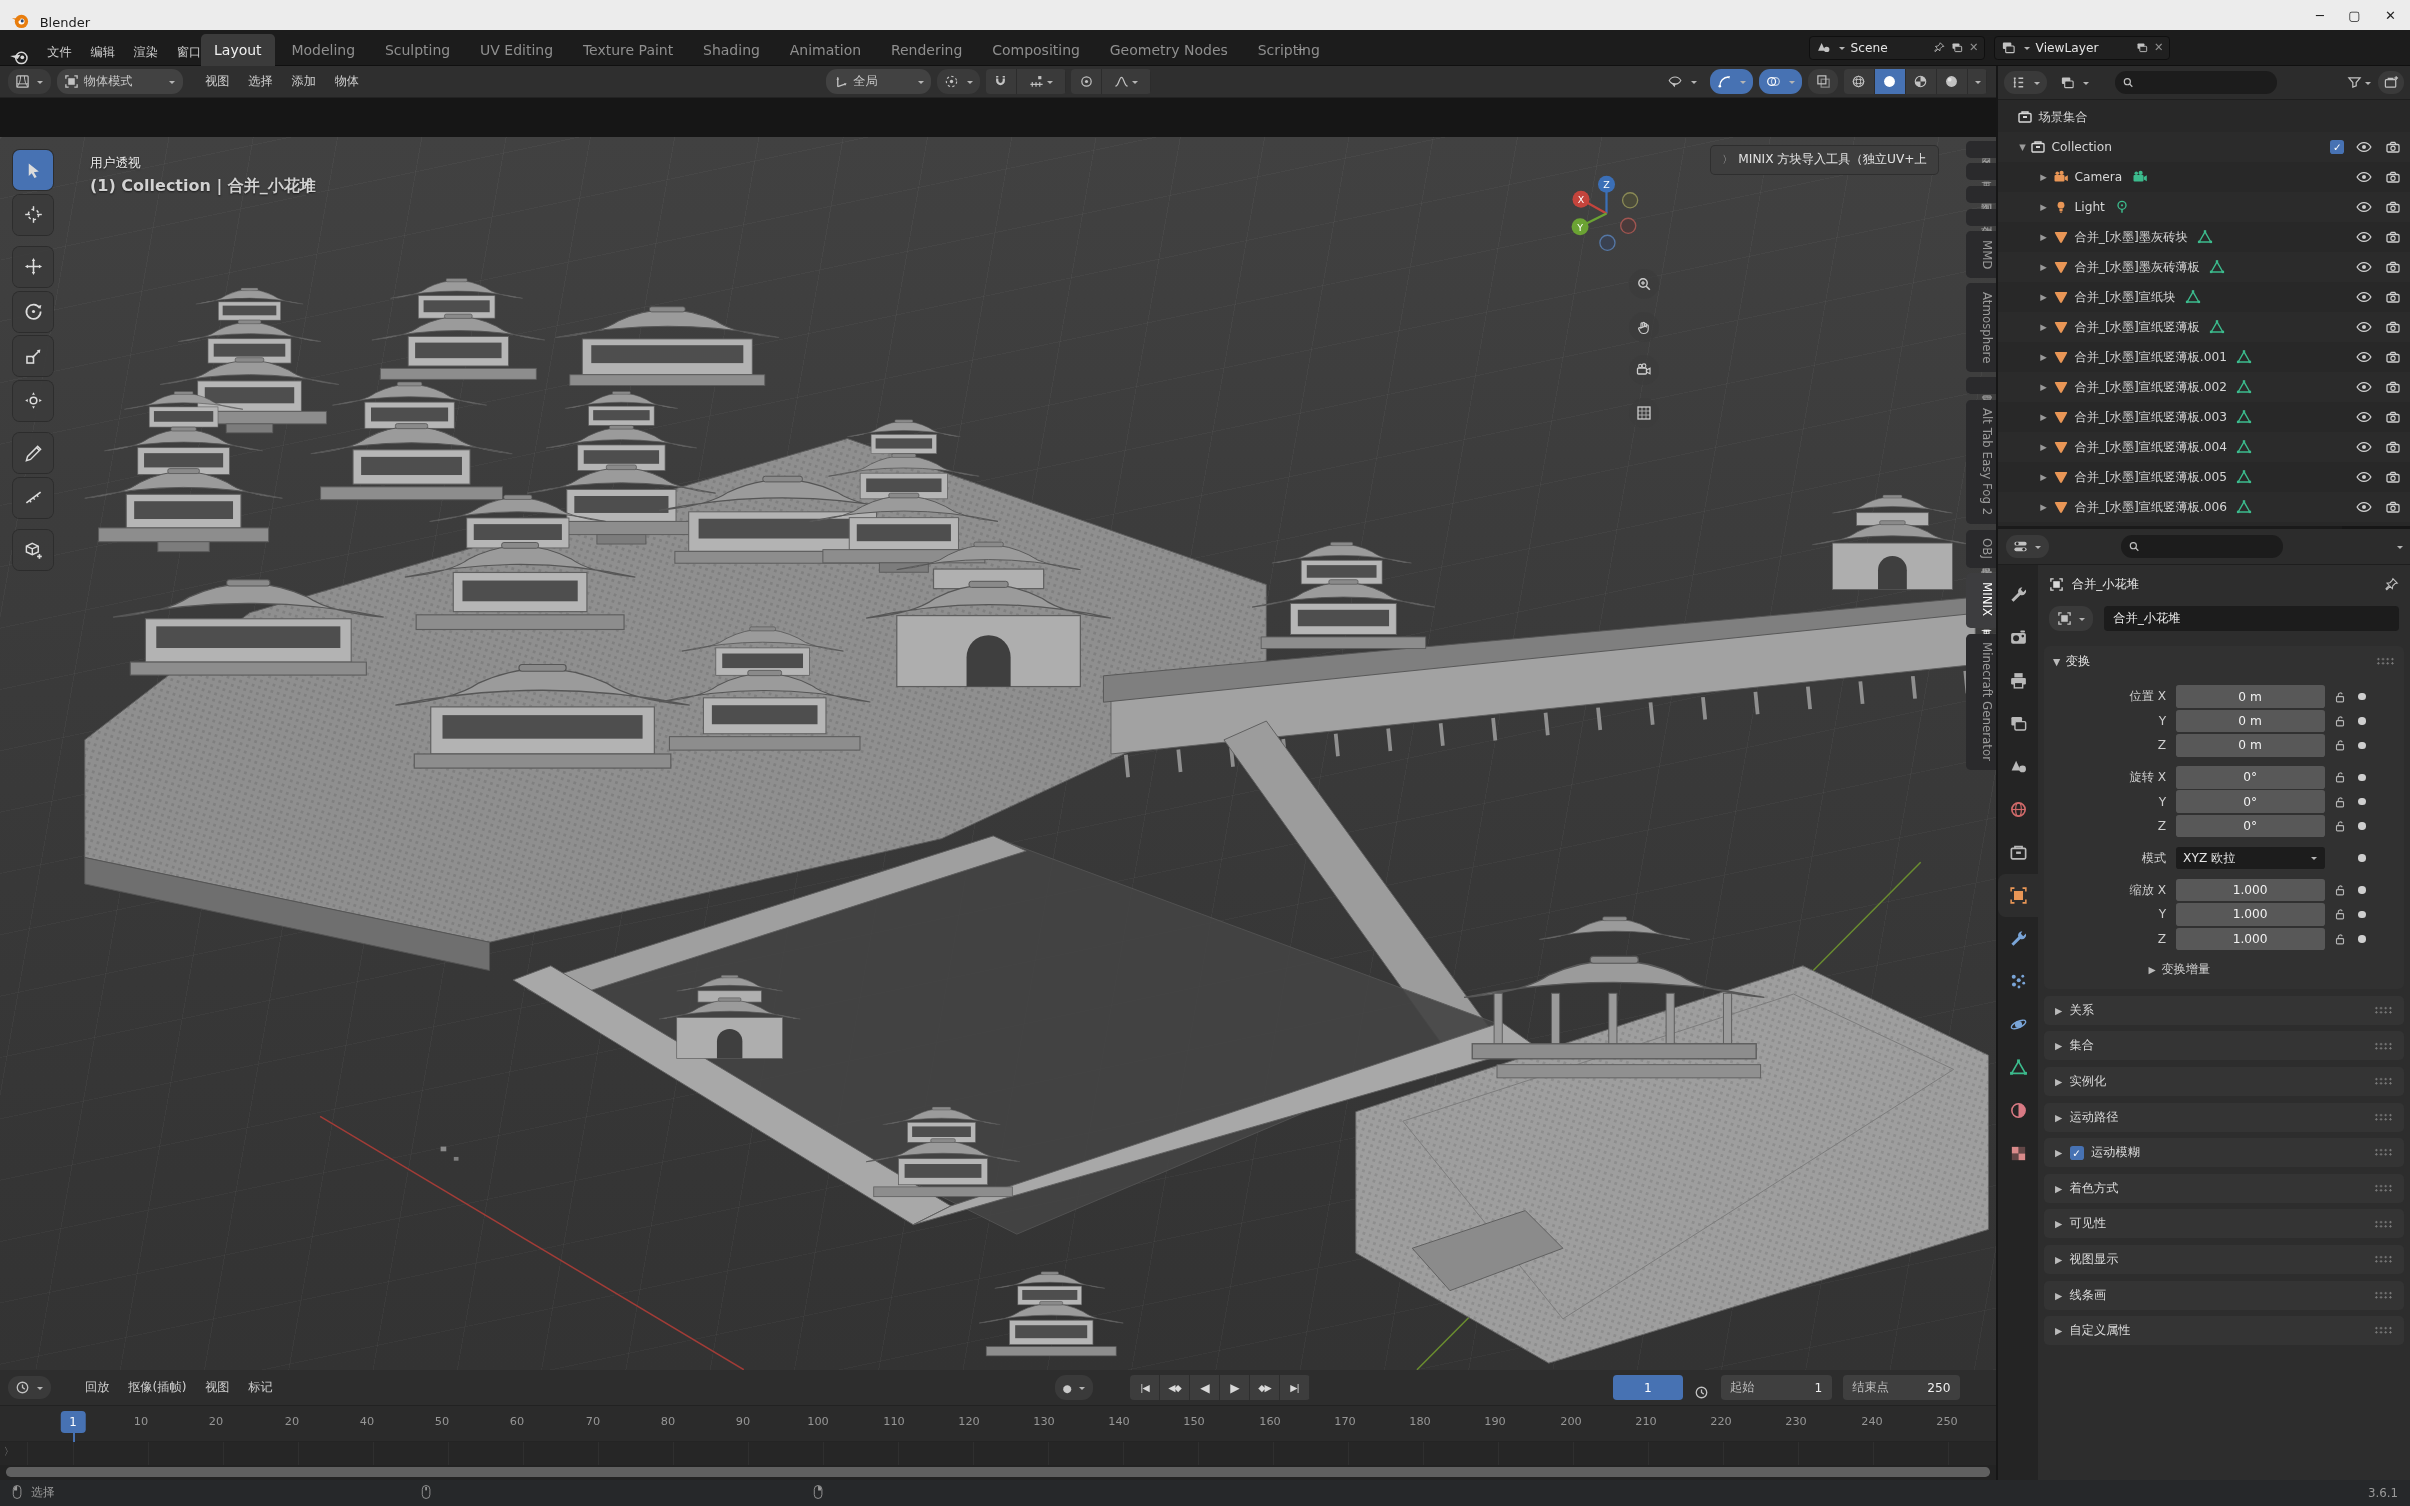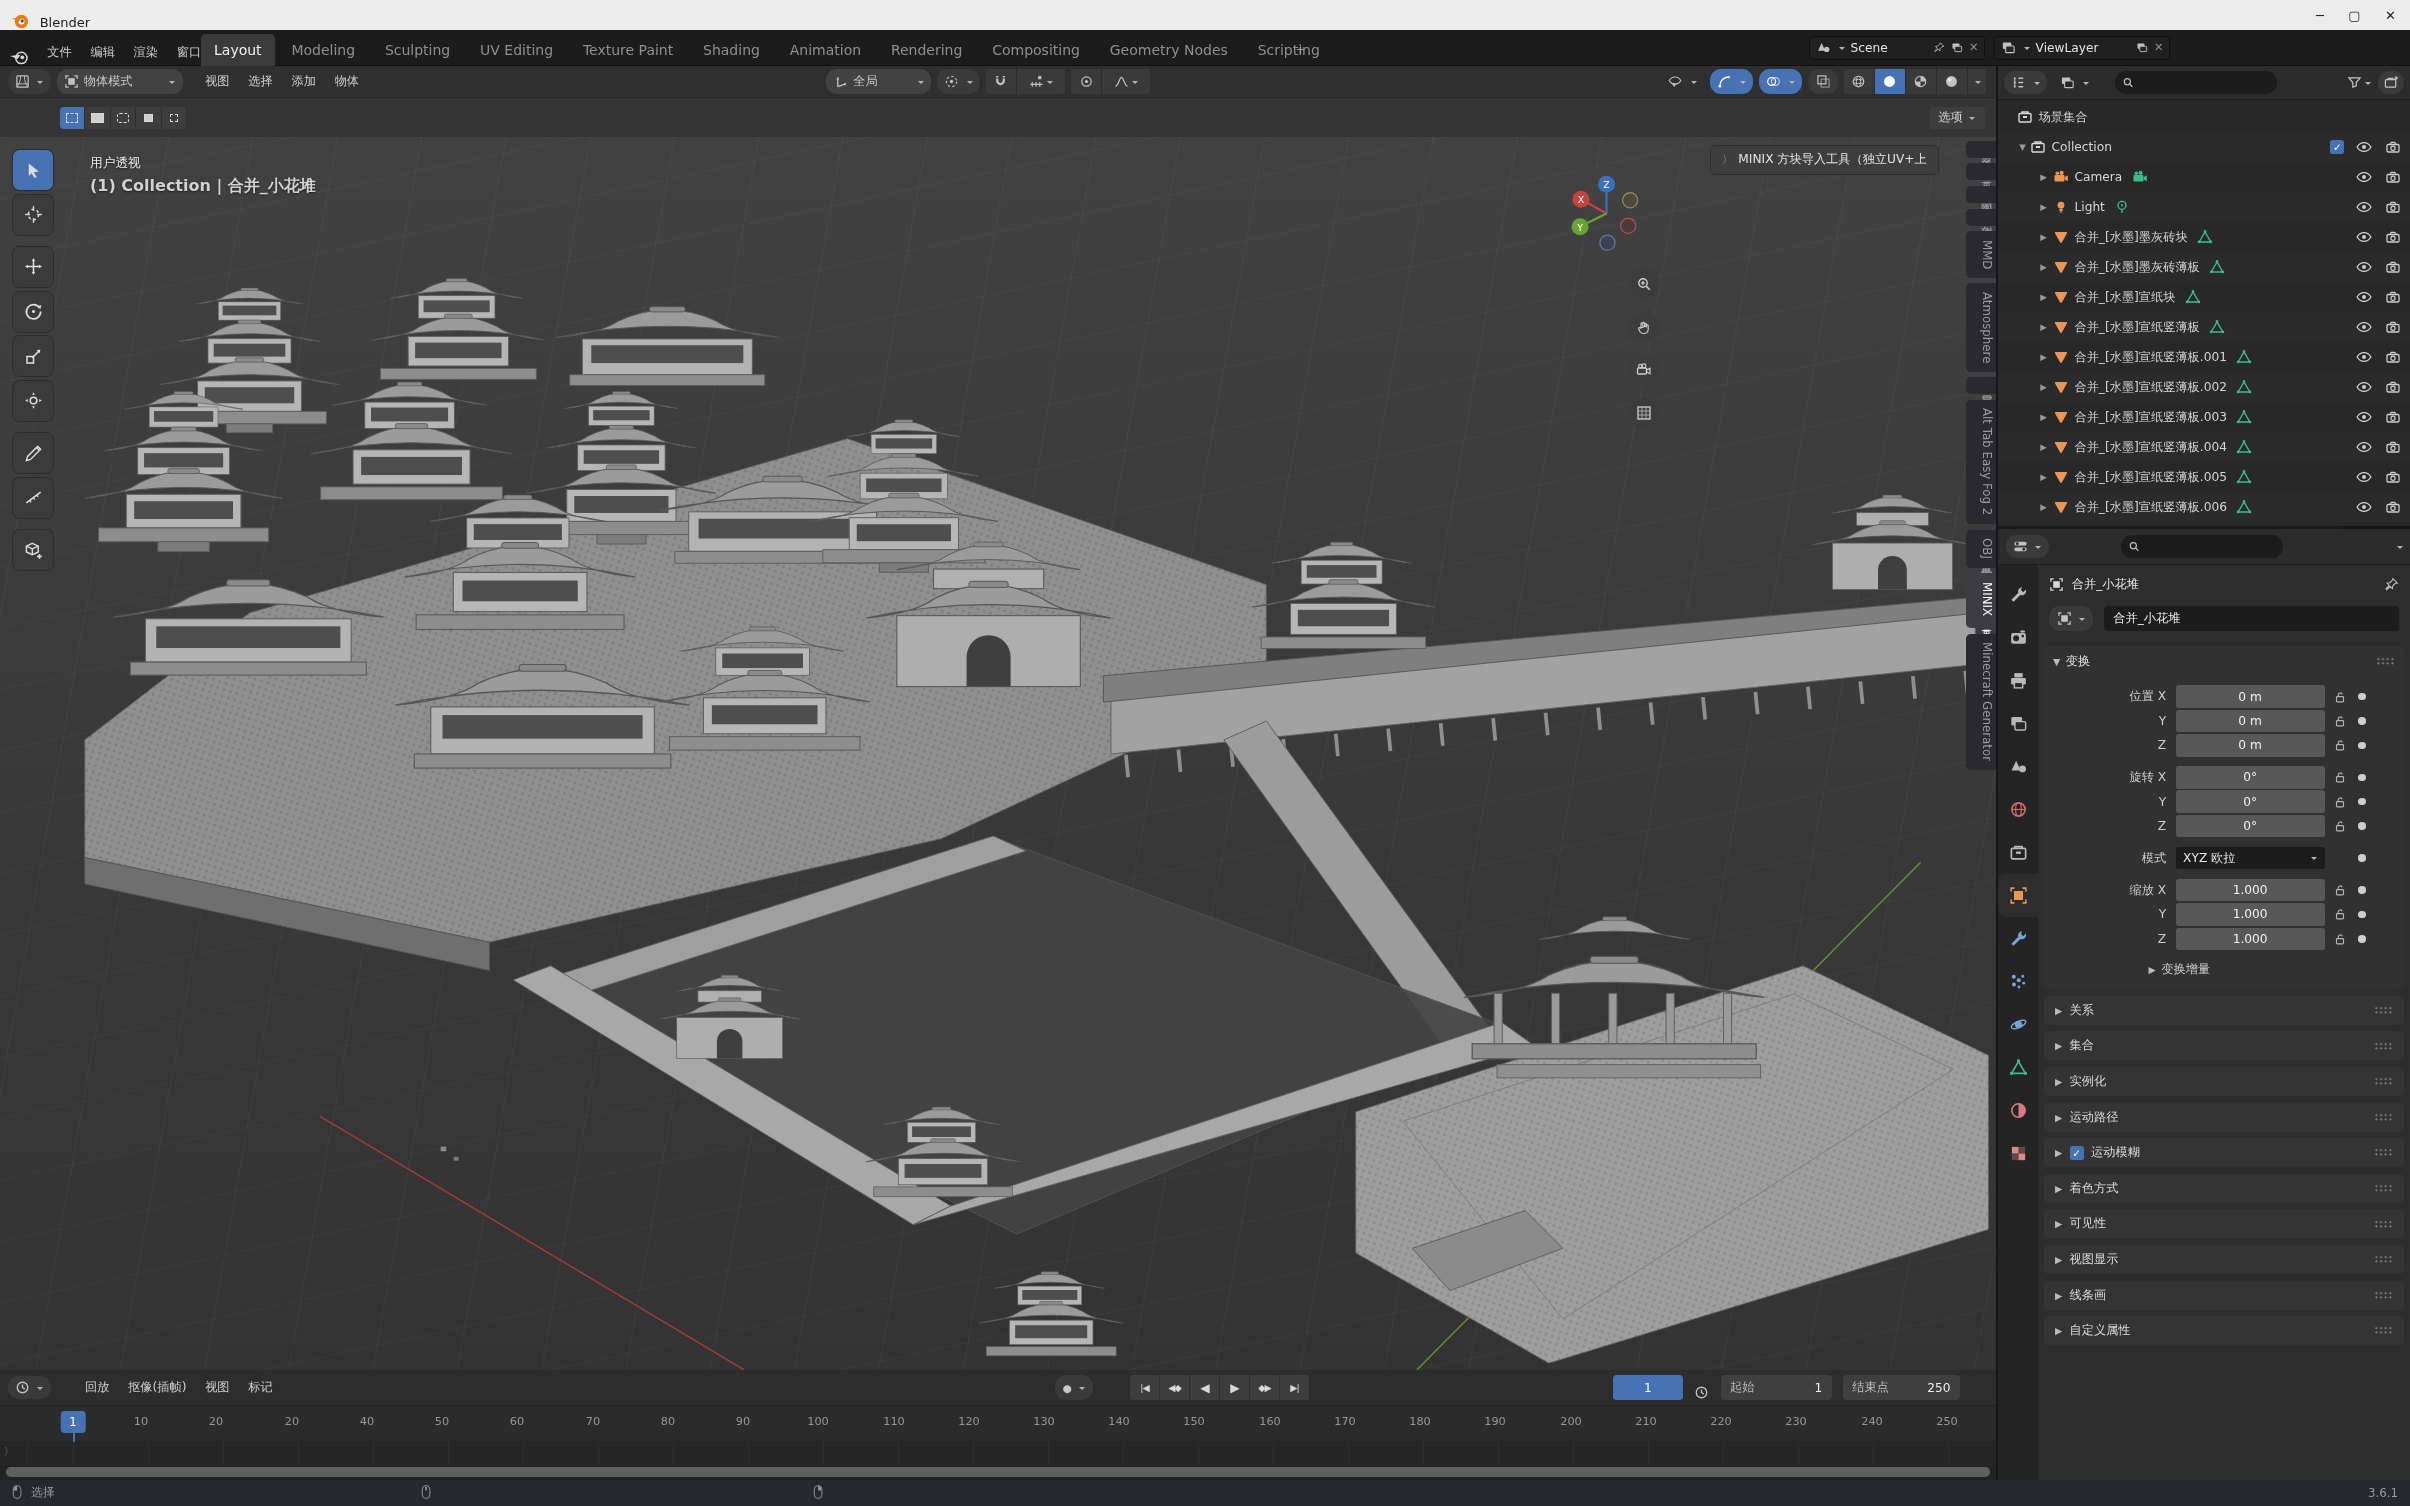--- a/index.html
+++ b/index.html
@@ -615,43 +615,20 @@
               <use href="#ic-sphrend"></use>
             </svg>
           </span>
         <span class="sbtn" style="width:19px">
             <span class="caret sm"></span>
           </span>
       </div>
     </div>
   </div>
 
-  <div class="abs tool-header">
-    <div class="selmode">
-      <span class="sm active">
-          <span class="smbox"></span>
-        </span>
-      <span class="sm">
-          <span class="smbox fill"></span>
-        </span>
-      <span class="sm">
-          <span class="smbox" style="border-radius:2.8px"></span>
-        </span>
-      <span class="sm">
-          <span class="smbox fill" style="width:8.5px;height:8.5px"></span>
-        </span>
-      <span class="sm">
-          <span class="smbox" style="width:8.5px;height:8.5px"></span>
-        </span>
-    </div>
-    <div class="opts">
-      <span>选项</span>
-        <span class="caret sm"></span>
-    </div>
-  </div>
 
   <div class="abs viewport">
 
     <svg class="vp-scene" width="1996" height="1233" viewBox="0 0 2120 1309">
       <defs>
         <pattern id="vox" width="7" height="7" patternUnits="userSpaceOnUse" patternTransform="rotate(18)">
           <rect width="3" height="3" fill="#000" opacity="0.10"></rect>
         </pattern>
         <g id="roofS">
           <path d="M0 30 Q40 26 56 14 Q78 3 100 3 Q122 3 144 14 Q160 26 200 30 Q150 19 100 19 Q50 19 0 30 Z" fill="#9b9b9b" stroke="#565656" stroke-width="1"></path>

